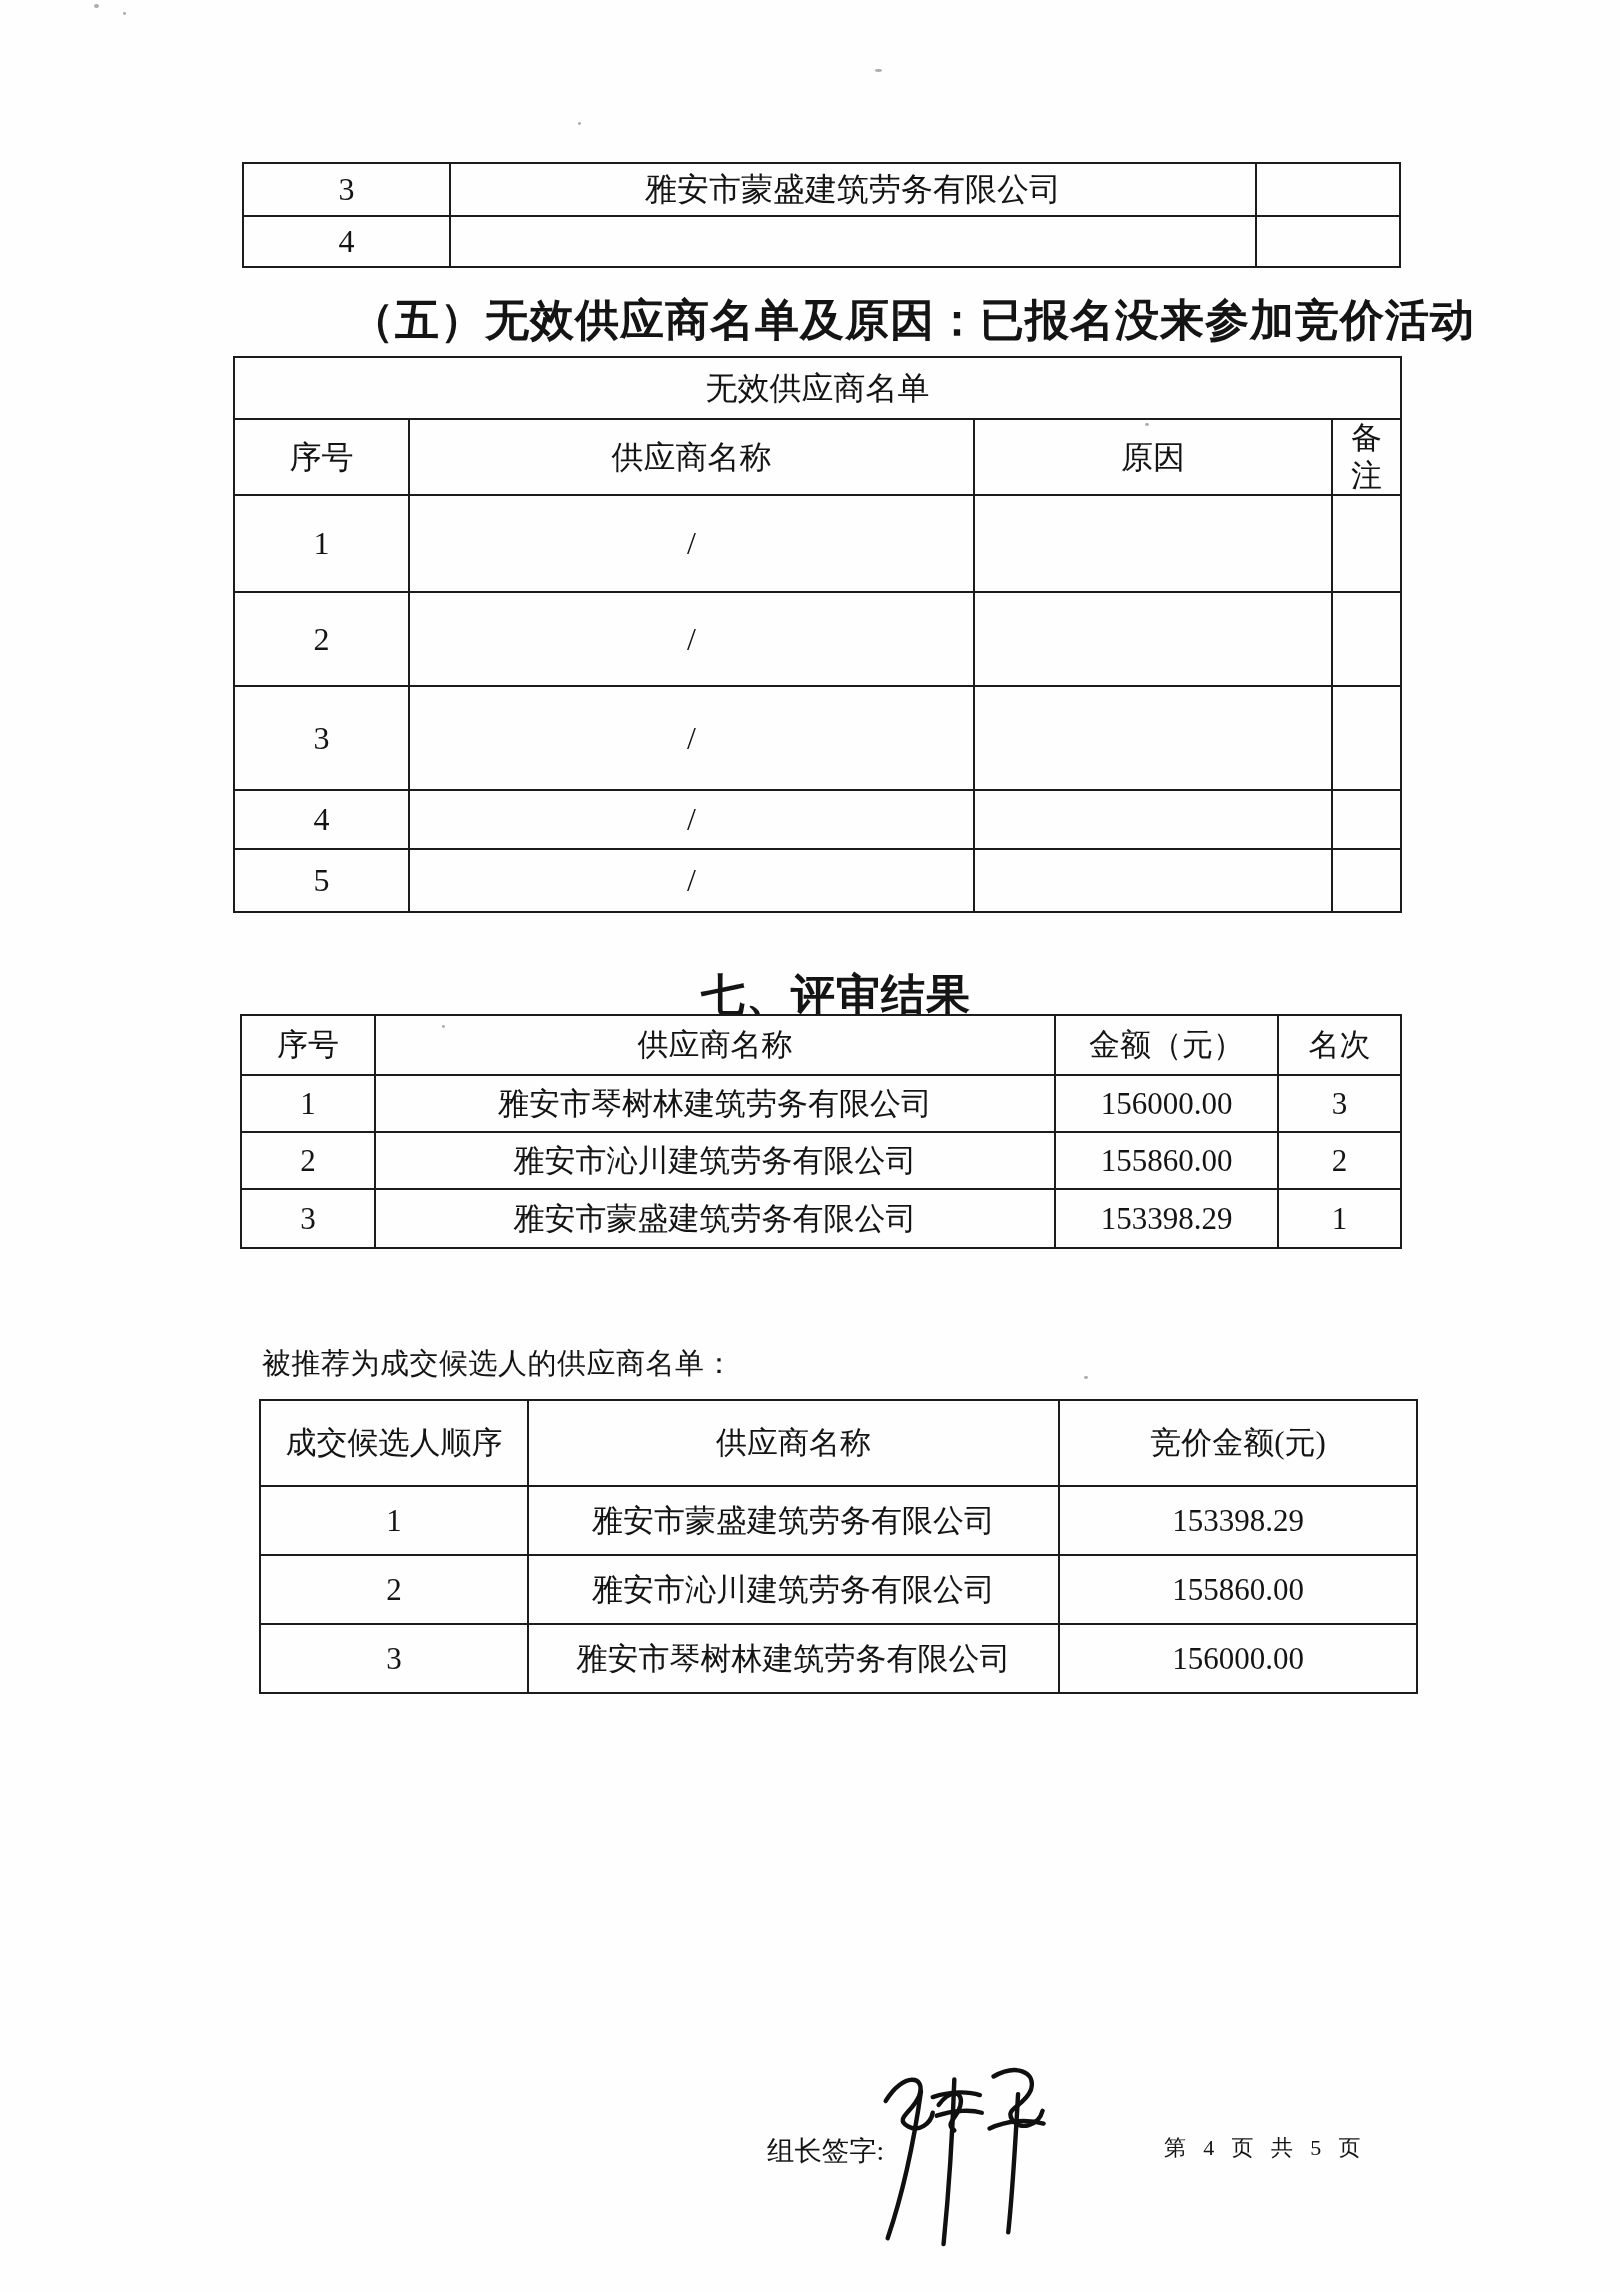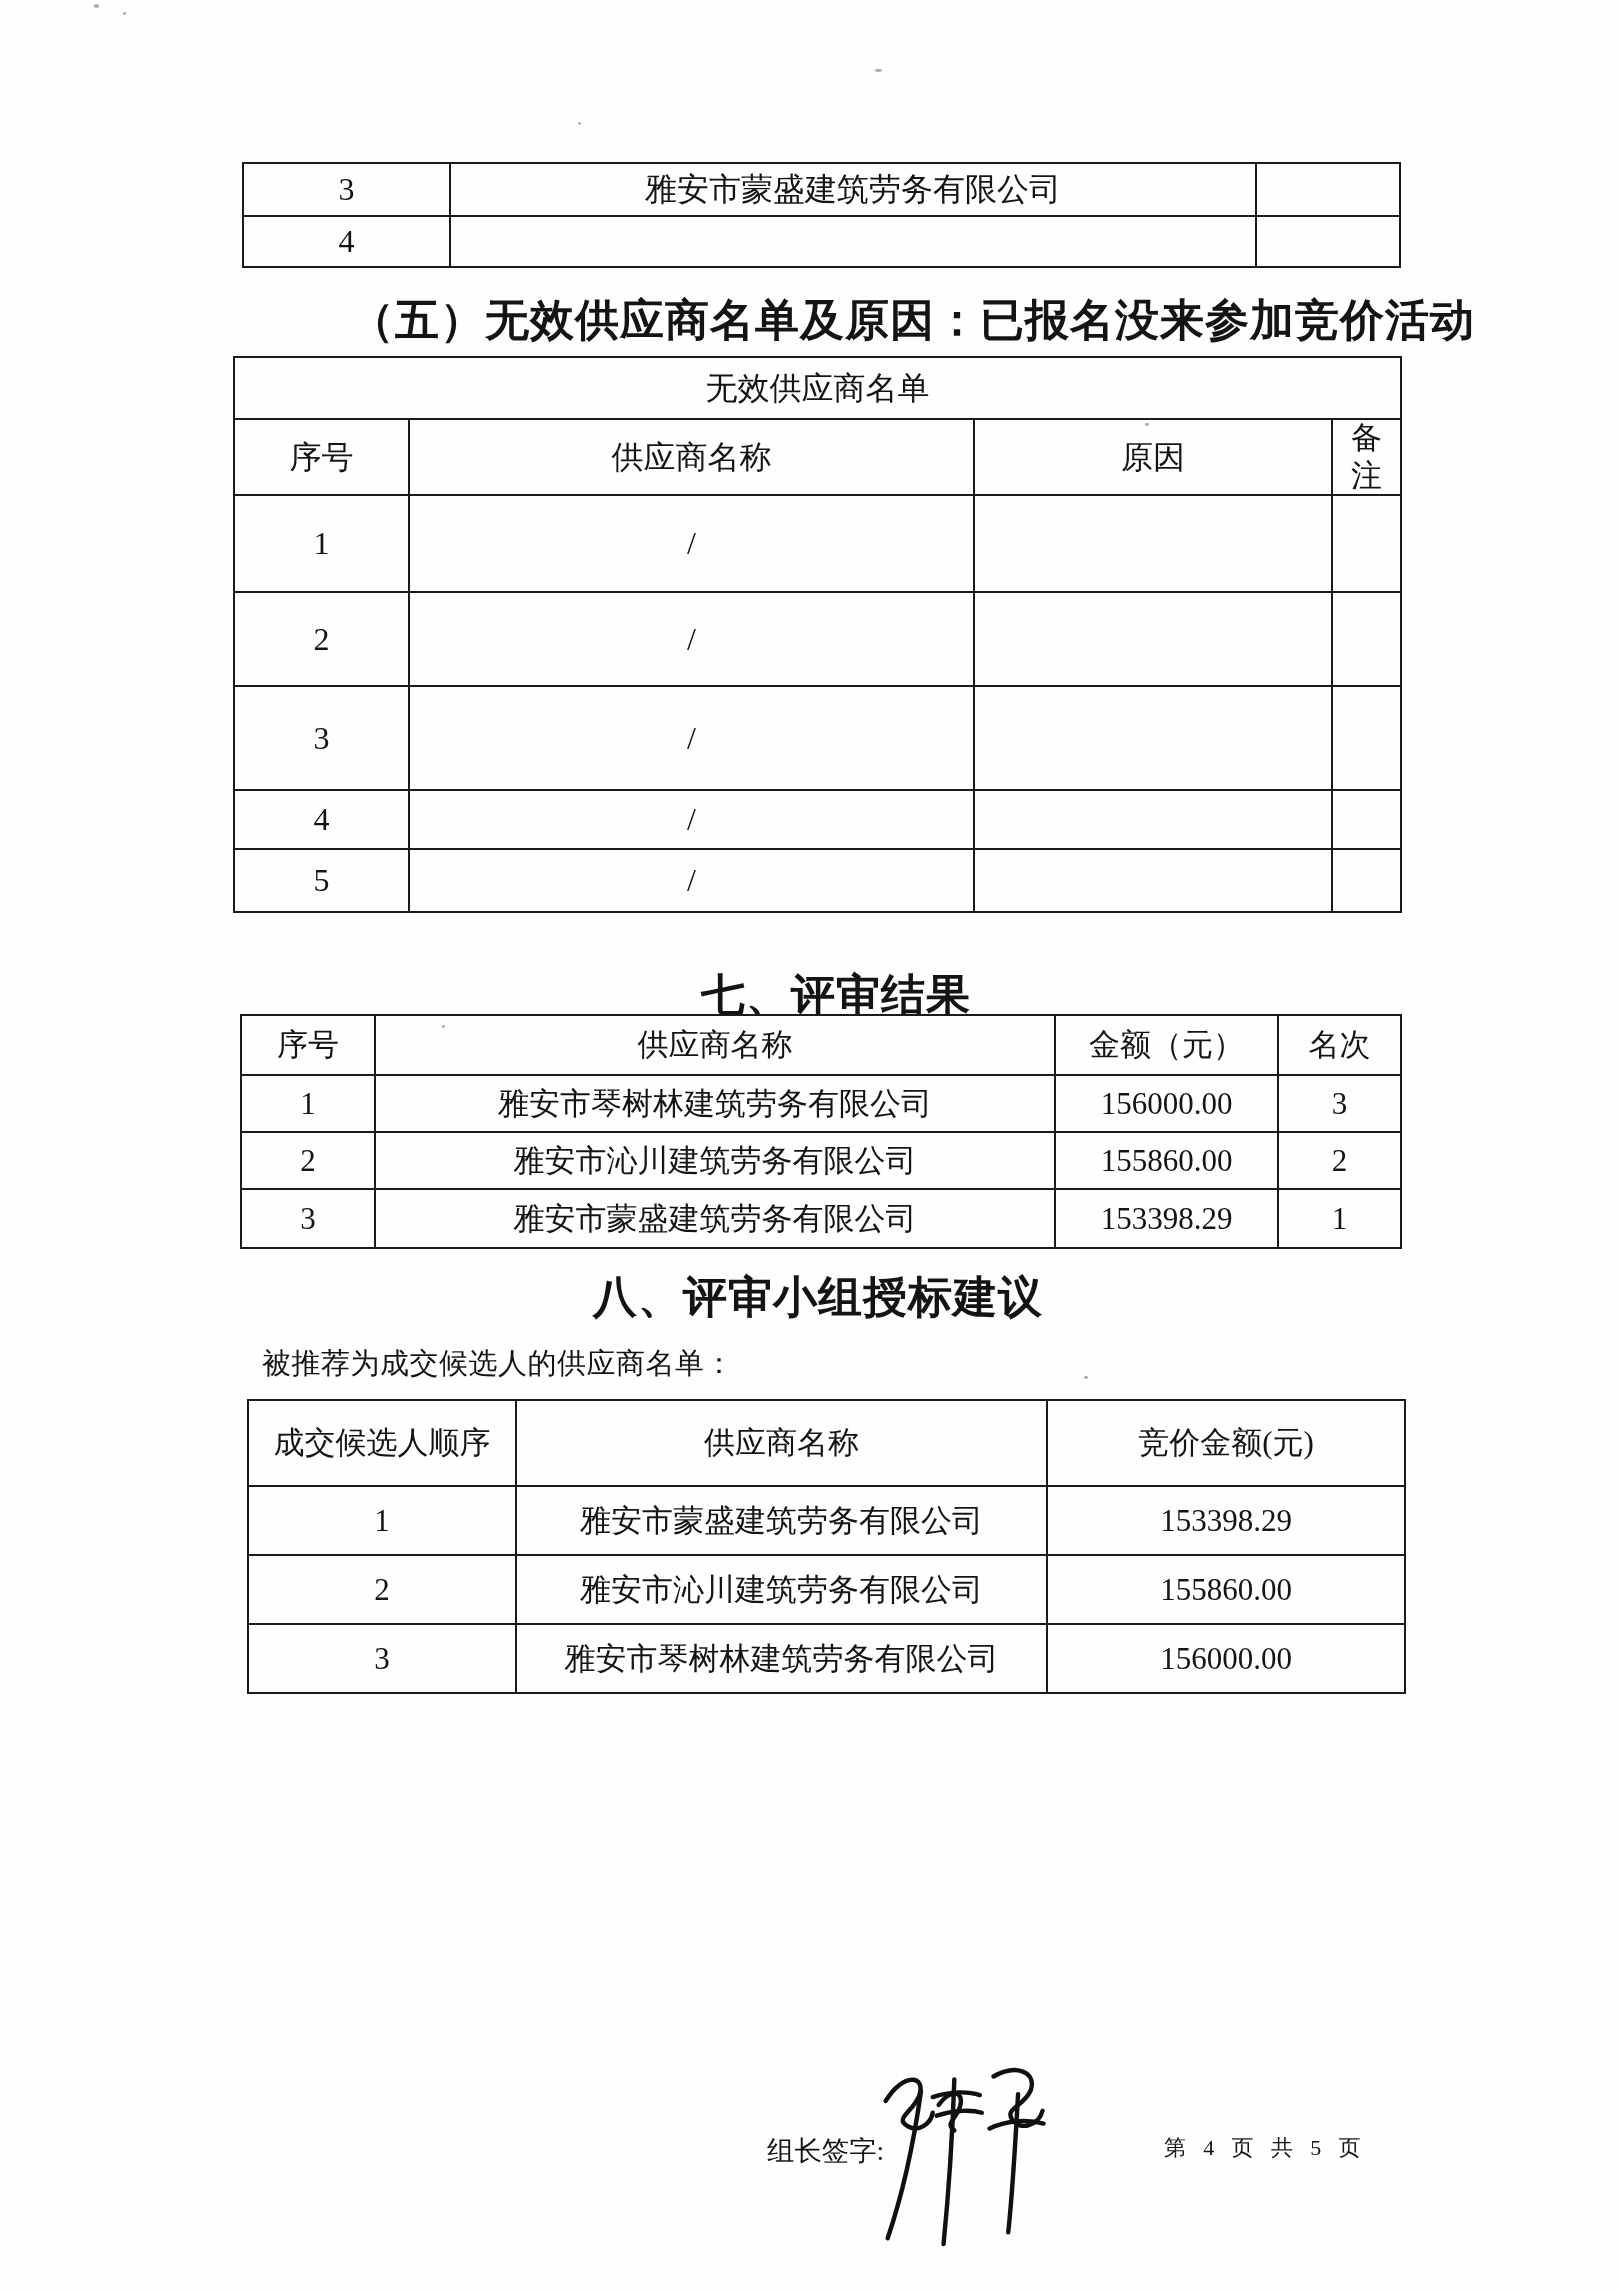--- a/index.html
+++ b/index.html
@@ -43,21 +43,21 @@
   .note-vertical{display:flex;flex-direction:column;align-items:center;justify-content:center;gap:5.9px;}
   .note-vertical span{display:block;font-size:31px;line-height:1.05;}
   
   #result-table{left:240px;top:1014px;width:1161px;}
   #result-table td{font-size:31px;}
   #result-table tr.header-row td{height:58px;}
   #result-table tr.r1 td{height:55px;}
   #result-table tr.r2 td{height:55px;}
   #result-table tr.r3 td{height:57px;}
   
-  #award-table{left:247px;top:1399px;width:1157px;font-family:Liberation Serif, serif;}
+  #award-table{left:259px;top:1399px;width:1157px;font-family:Liberation Serif, serif;}
   #award-table td{font-size:31px;}
   #award-table tr.header-row td{height:84px;}
   #award-table tr.r1 td{height:67px;}
   #award-table tr.r2 td{height:67px;}
   #award-table tr.r3 td{height:67px;}
   
   .sec-heading{
     position:absolute;
     font-family:"Liberation Sans",sans-serif;
     font-weight:bold;
@@ -207,21 +207,20 @@
     </tr>
     <tr class="r3">
       <td>3</td>
       <td>雅安市蒙盛建筑劳务有限公司</td>
       <td>153398.29</td>
       <td>1</td>
     </tr>
   </tbody>
     </table>
 
-  <div class="sec-heading" id="heading-eight">八、评审小组授标建议</div>
   <div id="intro-text">被推荐为成交候选人的供应商名单：</div>
 
   <table class="doc-table" id="award-table">
     <colgroup>
       <col style="width:268px">
         <col style="width:531px">
         <col style="width:358px">
     </colgroup>
     <tbody>
         <tr class="header-row">

